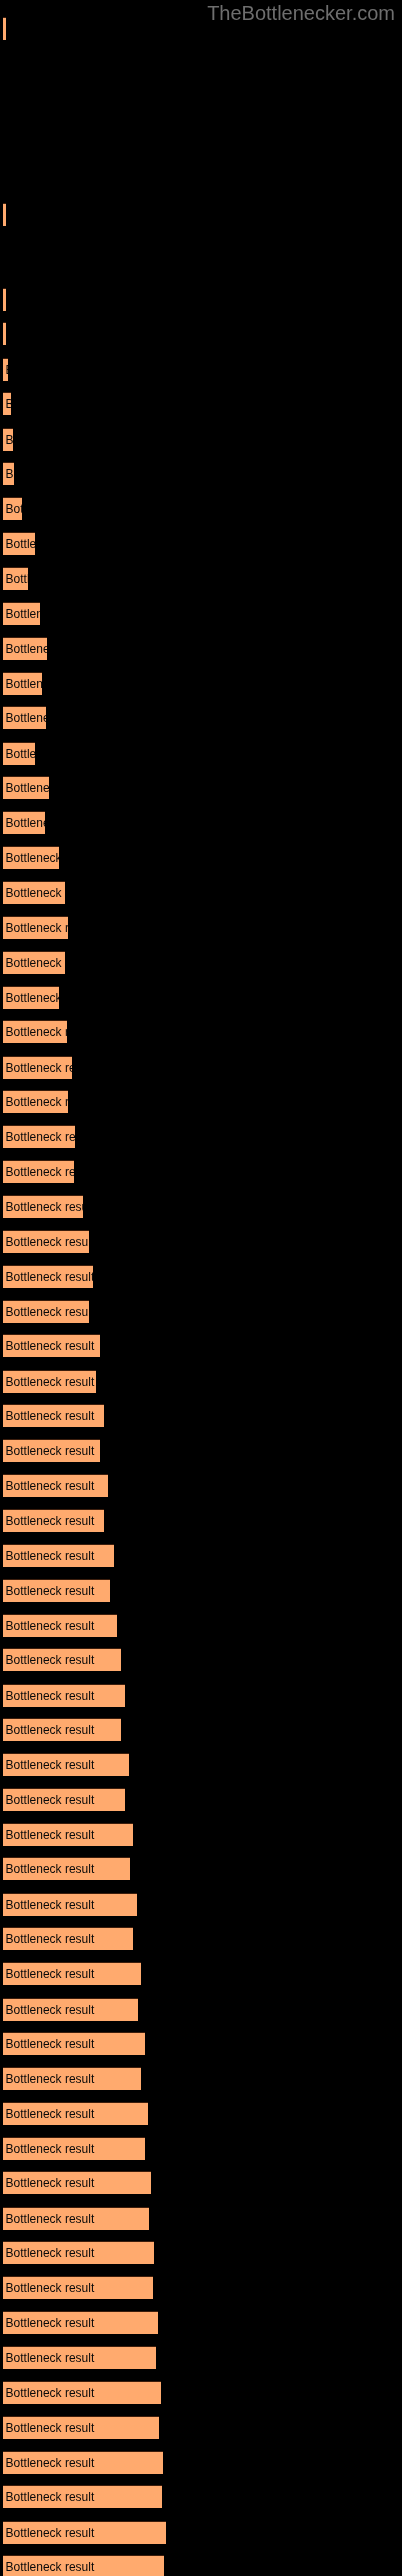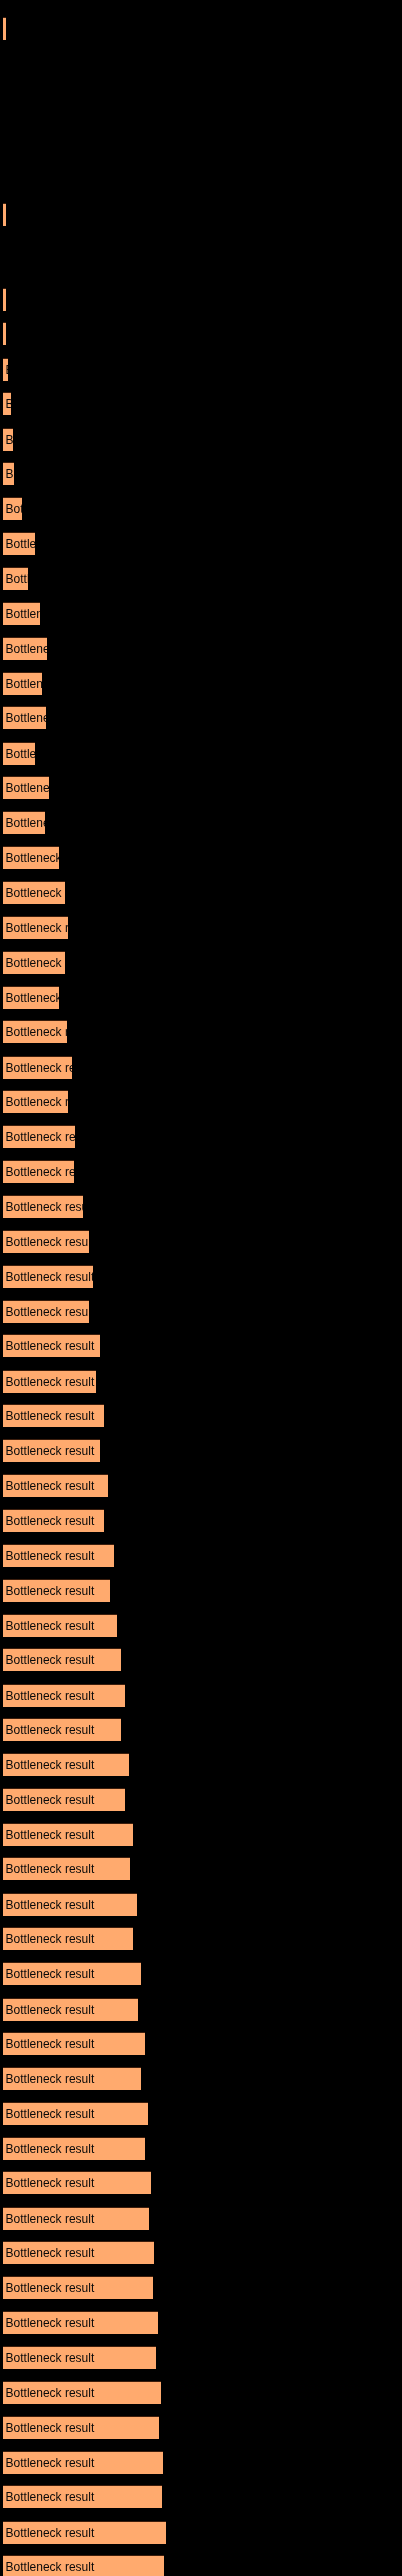--- a/index.html
+++ b/index.html
@@ -67,20 +67,21 @@
     color:#0a0a0a;
     white-space:nowrap;
     font-family:"Liberation Sans", sans-serif;
   }
 </style>
 </head>
 <body>
 
 <div id="chart-root">
 
+  <div class="watermark">TheBottlenecker.com</div>
 
   <div class="plot" id="plot-area">
       <div class="bar-row" style="top: -158px; height: 22.5px;">
         <div class="bar" style="width: 2.4px; height: 22.5px; background: rgb(255, 170, 110); border-top-color: rgb(59, 29, 12);"></div>
       </div>
       <div class="bar-row" style="top: 28px; height: 22.5px;">
         <div class="bar" style="width: 2.4px; height: 22.5px; background: rgb(255, 170, 110); border-top-color: rgb(59, 29, 12);"></div>
       </div>
       <div class="bar-row" style="top: 113px; height: 22.5px;">
         <div class="bar" style="width: 2.4px; height: 22.5px; background: rgb(255, 170, 110); border-top-color: rgb(59, 29, 12);"></div>

